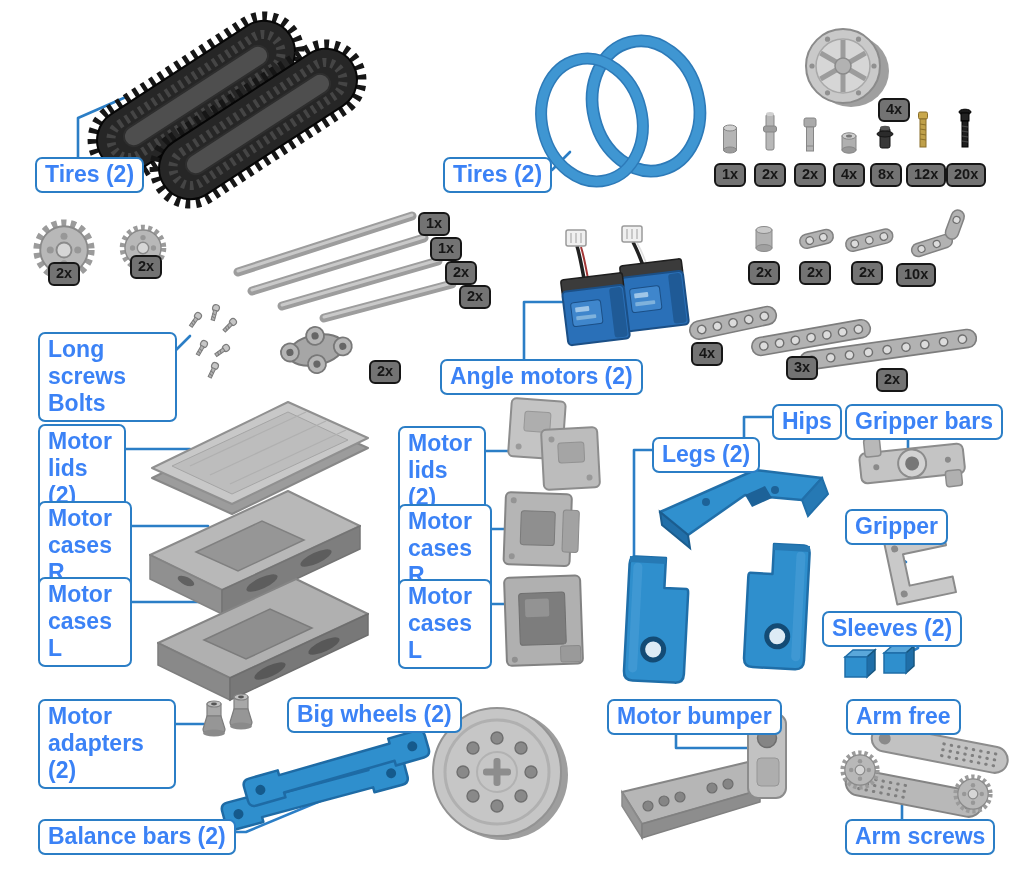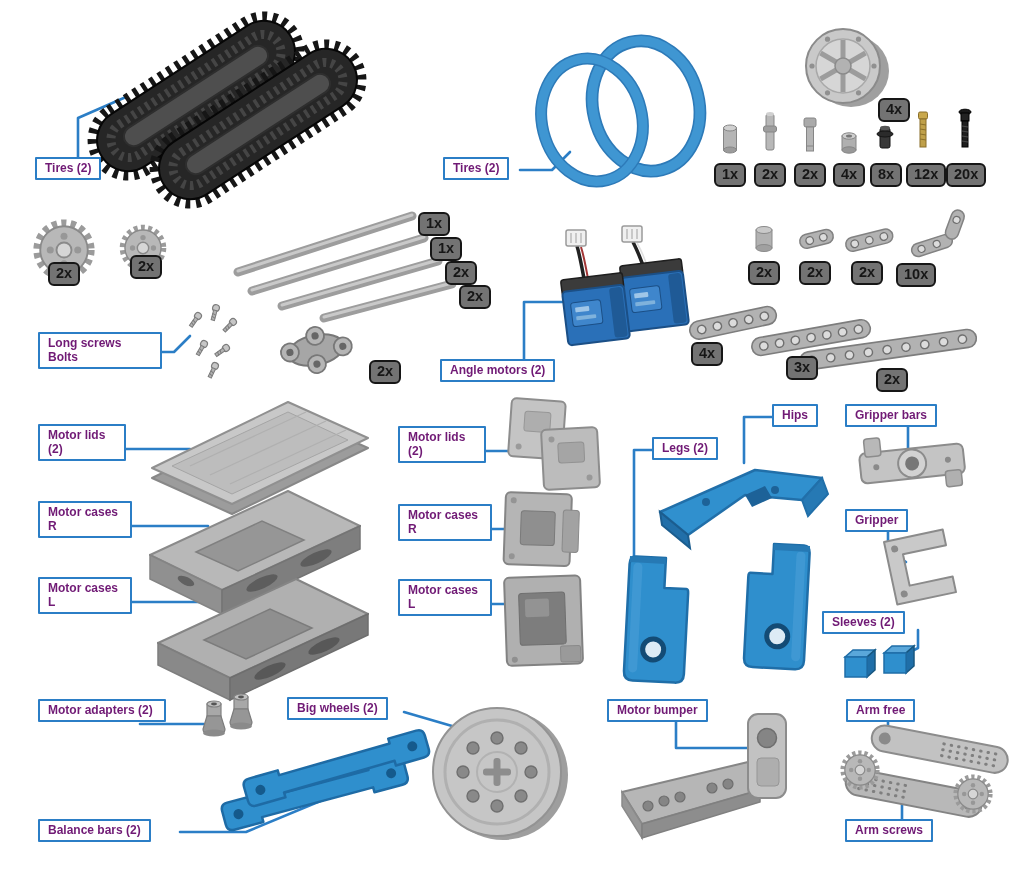--- a/index.html
+++ b/index.html
@@ -1,22 +1,22 @@
 <!DOCTYPE html>
 <html><head>
 <meta charset="utf-8">
 <style>
   * { margin:0; padding:0; box-sizing:border-box; }
   html,body { background:#ffffff; }
   body { font-family:"Liberation Sans", sans-serif; }
   .stage { position:relative; width:1024px; height:871px; background:#fff; overflow:hidden; }
   .art { position:absolute; left:0; top:0; }
   .plabel {
-    position:absolute; background:#fff; border:2.5px solid #2b7ec6; border-radius:1px;
-    color:#701a75; font-weight:700; font-size:12px; line-height:1.18;
+    position:absolute; background:#fff; border:2.5px solid #2b7ec6; border-radius:7px;
+    color:#3b82f6; font-weight:700; font-size:23px; line-height:1.18;
     padding:2px 8px 3px; white-space:nowrap; z-index:5;
   }
   .plabel.wrap { white-space:normal; }
   .pbadge {
     position:absolute; background:#737373; border:2.3px solid #161616; border-radius:6px;
     color:#161616; font-weight:700; font-size:14.5px; line-height:1.15;
     padding:1px 6px 2px; white-space:nowrap; z-index:5;
   }
 </style>
 </head>
@@ -473,34 +473,34 @@
     </g>
   </g>
   <g>
     <use href="#gear" transform="translate(860,770) scale(0.8)"></use>
     <use href="#gear" transform="translate(973,794) scale(0.8)"></use>
   </g>
 </svg>
 
   <div class="plabel" style="left:35px;top:157px">Tires (2)</div>
   <div class="plabel" style="left:443px;top:157px">Tires (2)</div>
-  <div class="plabel wrap" style="left:38px;top:332px;width:124px">Long screws Bolts</div>
+  <div class="plabel wrap" style="left:38px;top:332px;width:139px">Long screws Bolts</div>
   <div class="plabel" style="left:440px;top:359px">Angle motors (2)</div>
   <div class="plabel wrap" style="left:38px;top:424px;width:88px">Motor lids (2)</div>
   <div class="plabel wrap" style="left:38px;top:501px;width:94px">Motor cases R</div>
   <div class="plabel wrap" style="left:38px;top:577px;width:94px">Motor cases L</div>
   <div class="plabel wrap" style="left:398px;top:426px;width:88px">Motor lids (2)</div>
   <div class="plabel wrap" style="left:398px;top:504px;width:94px">Motor cases R</div>
   <div class="plabel wrap" style="left:398px;top:579px;width:94px">Motor cases L</div>
   <div class="plabel" style="left:772px;top:404px">Hips</div>
   <div class="plabel" style="left:652px;top:437px">Legs (2)</div>
   <div class="plabel" style="left:845px;top:404px">Gripper bars</div>
   <div class="plabel" style="left:845px;top:509px">Gripper</div>
   <div class="plabel" style="left:822px;top:611px">Sleeves (2)</div>
-  <div class="plabel wrap" style="left:38px;top:699px;width:128px">Motor adapters (2)</div>
+  <div class="plabel wrap" style="left:38px;top:699px;width:138px">Motor adapters (2)</div>
   <div class="plabel" style="left:38px;top:819px">Balance bars (2)</div>
   <div class="plabel" style="left:287px;top:697px">Big wheels (2)</div>
   <div class="plabel" style="left:607px;top:699px">Motor bumper</div>
   <div class="plabel" style="left:846px;top:699px">Arm free</div>
   <div class="plabel" style="left:845px;top:819px">Arm screws</div>
 
   <div class="pbadge" style="left:878px;top:98px">4x</div>
   <div class="pbadge" style="left:714px;top:163px">1x</div>
   <div class="pbadge" style="left:754px;top:163px">2x</div>
   <div class="pbadge" style="left:794px;top:163px">2x</div>

